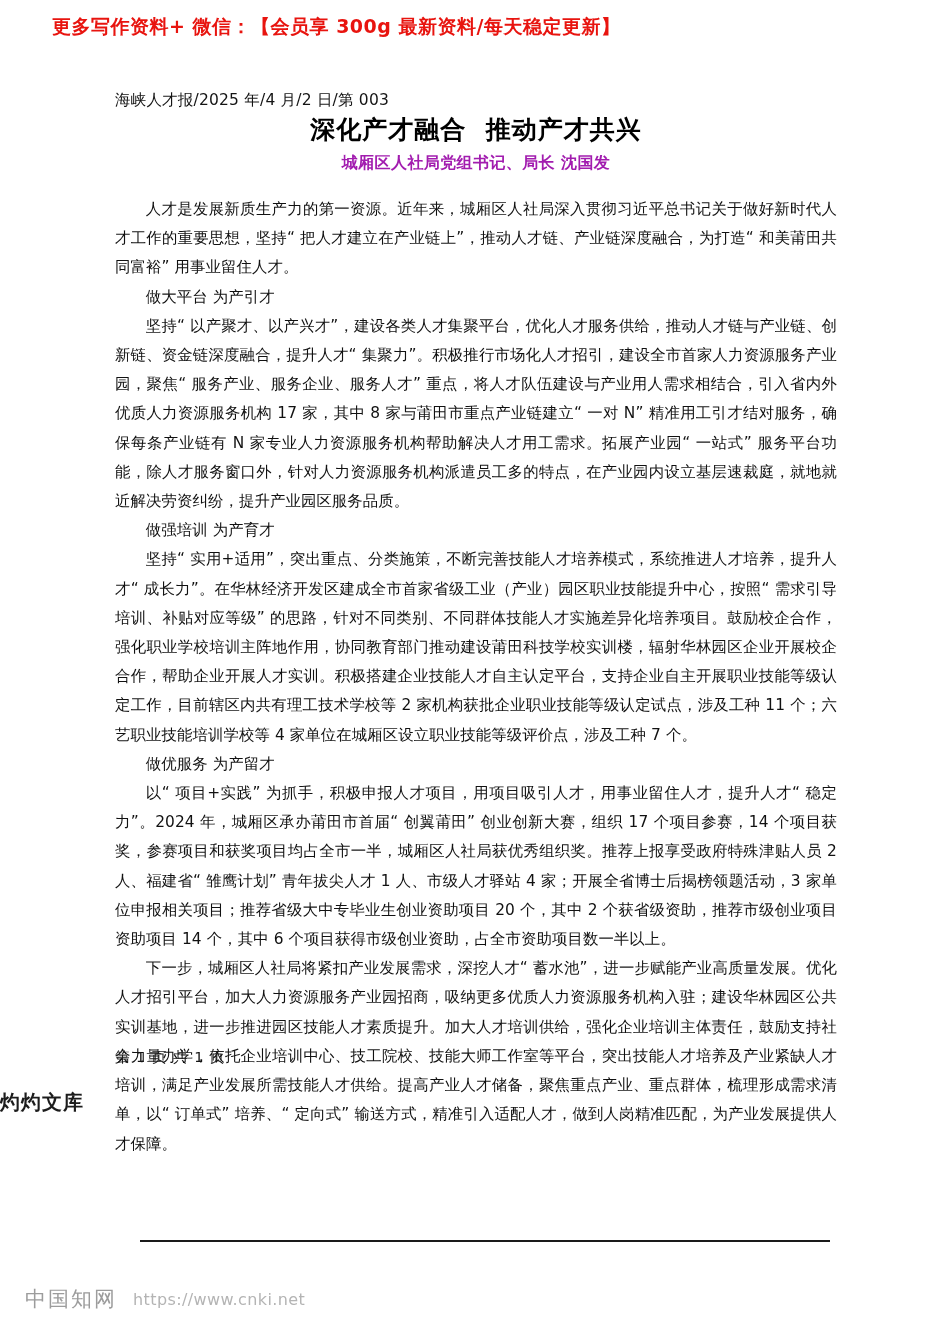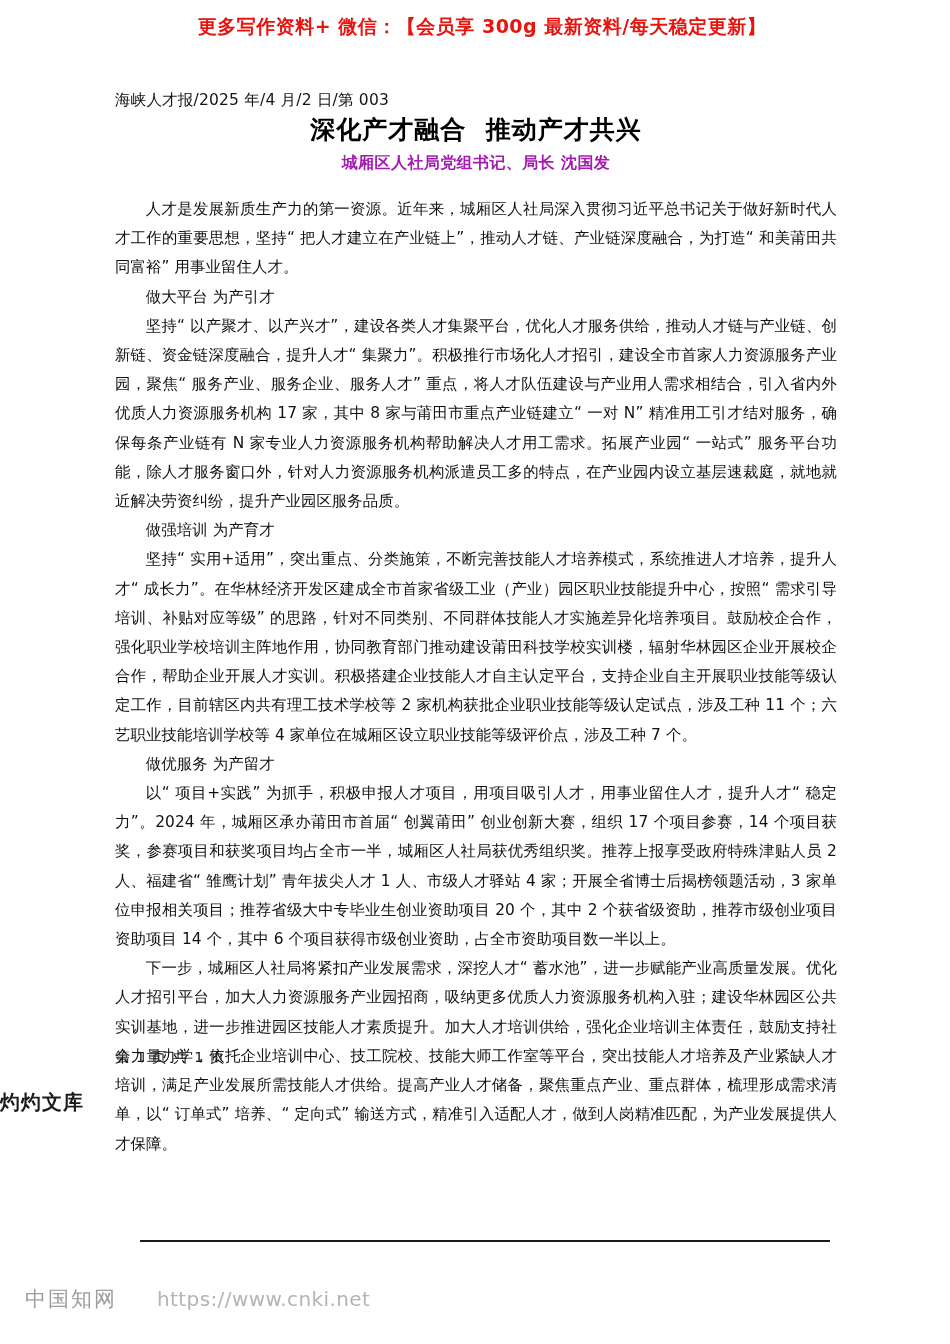--- a/index.html
+++ b/index.html
@@ -20,21 +20,20 @@
   .promo-banner {
     position: absolute;
     top: 14px;
     left: 52px;
     width: 860px;
     font-size: 19px;
     font-weight: 700;
     color: #e8140f;
     letter-spacing: 0.5px;
     white-space: nowrap;
-    text-align: center;
   }
 
   
   .page-sheet {
     position: absolute;
     top: 0;
     left: 0;
     width: 950px;
     height: 1344px;
     padding-left: 16px;
@@ -125,29 +124,29 @@
     height: 2px;
     background: #1a1a1a;
   }
 
   .cnki-footer {
     position: absolute;
     top: 1285px;
     left: 25px;
     display: flex;
     align-items: center;
-    gap: 40px;
+    gap: 16px;
   }
   .cnki-name {
     font-size: 21px;
     color: #9c9c9c;
     letter-spacing: 2px;
   }
   .cnki-url {
-    font-size: 20px;
+    font-size: 16px;
     color: #b4b4b4;
     letter-spacing: 0.4px;
   }
 </style>
 </head>
 <body>
 
 <div class="promo-banner">更多写作资料+ 微信：【会员享 300g 最新资料/每天稳定更新】</div>
 
 <div class="page-sheet">

